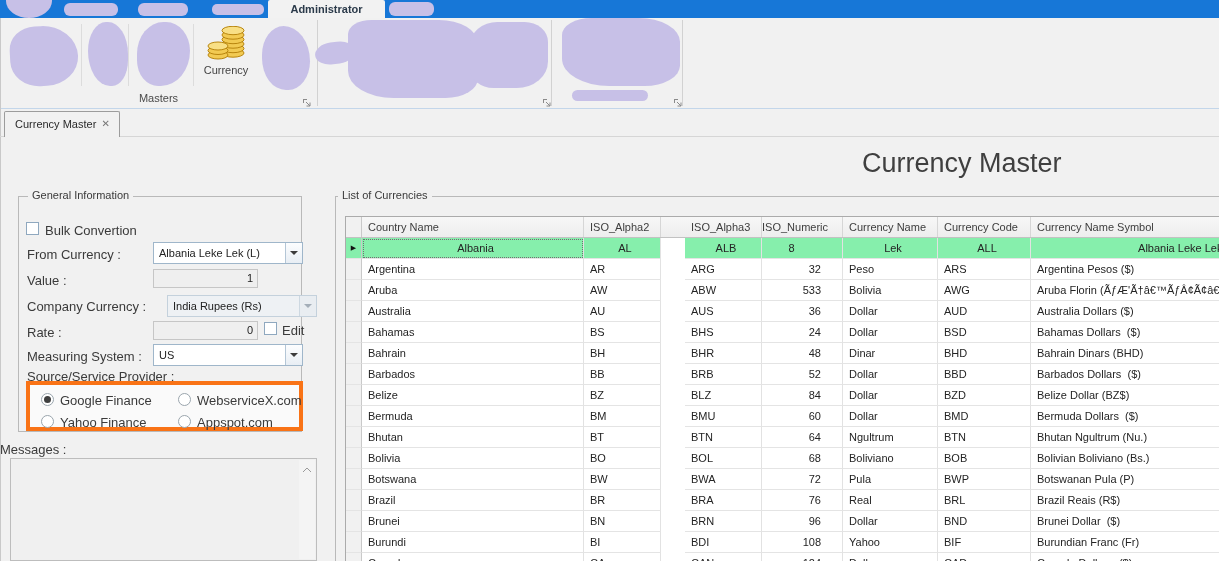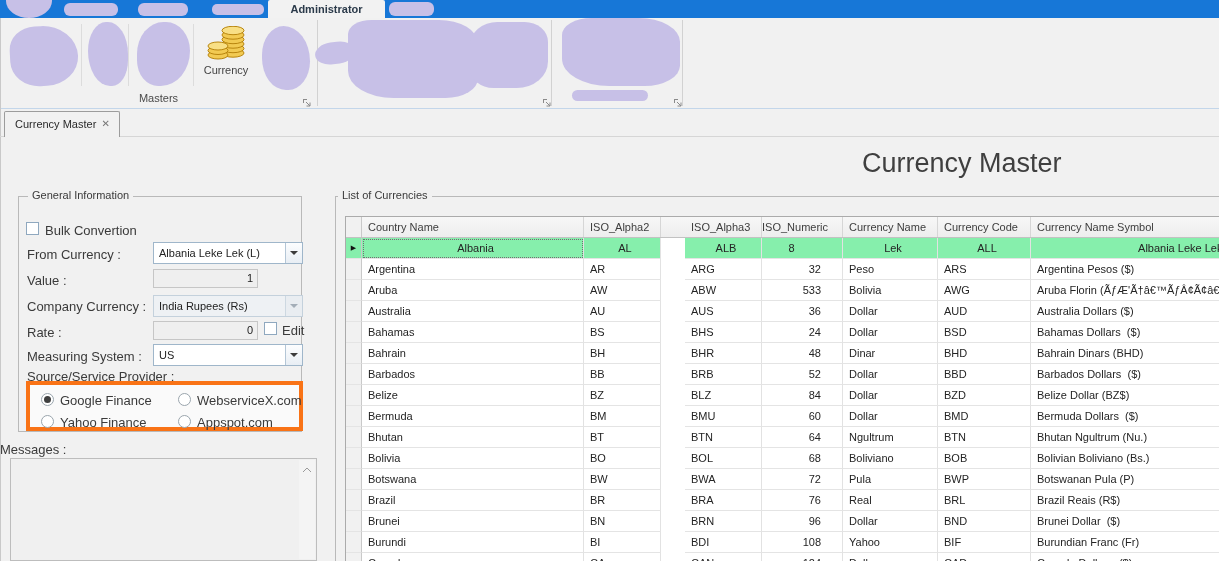--- a/index.html
+++ b/index.html
@@ -171,21 +171,21 @@
       <span class="c-txt">Albania Leke Lek (L)</span>
       <span class="c-btn">
           <span class="c-arrow"></span>
         </span>
     </div>
 
     <span class="flabel" style="left:8px;top:76px;">Value :</span>
     <div class="tbox" style="left:134px;top:72px;">1</div>
 
     <span class="flabel" style="left:8px;top:102px;">Company Currency :</span>
-    <div class="combo disabled" style="left:134px;top:98px;padding-left:28px;">
+    <div class="combo disabled" style="left:148px;top:98px;padding-left:28px;">
       <span class="c-txt">India Rupees (Rs)</span>
       <span class="c-btn">
           <span class="c-arrow"></span>
         </span>
     </div>
 
     <span class="flabel" style="left:8px;top:128px;">Rate :</span>
     <div class="tbox" style="left:134px;top:124px;">0</div>
     <span class="cb" style="left:245px;top:125px;"></span>
     <span class="flabel" style="left:263px;top:126px;">Edit</span>

